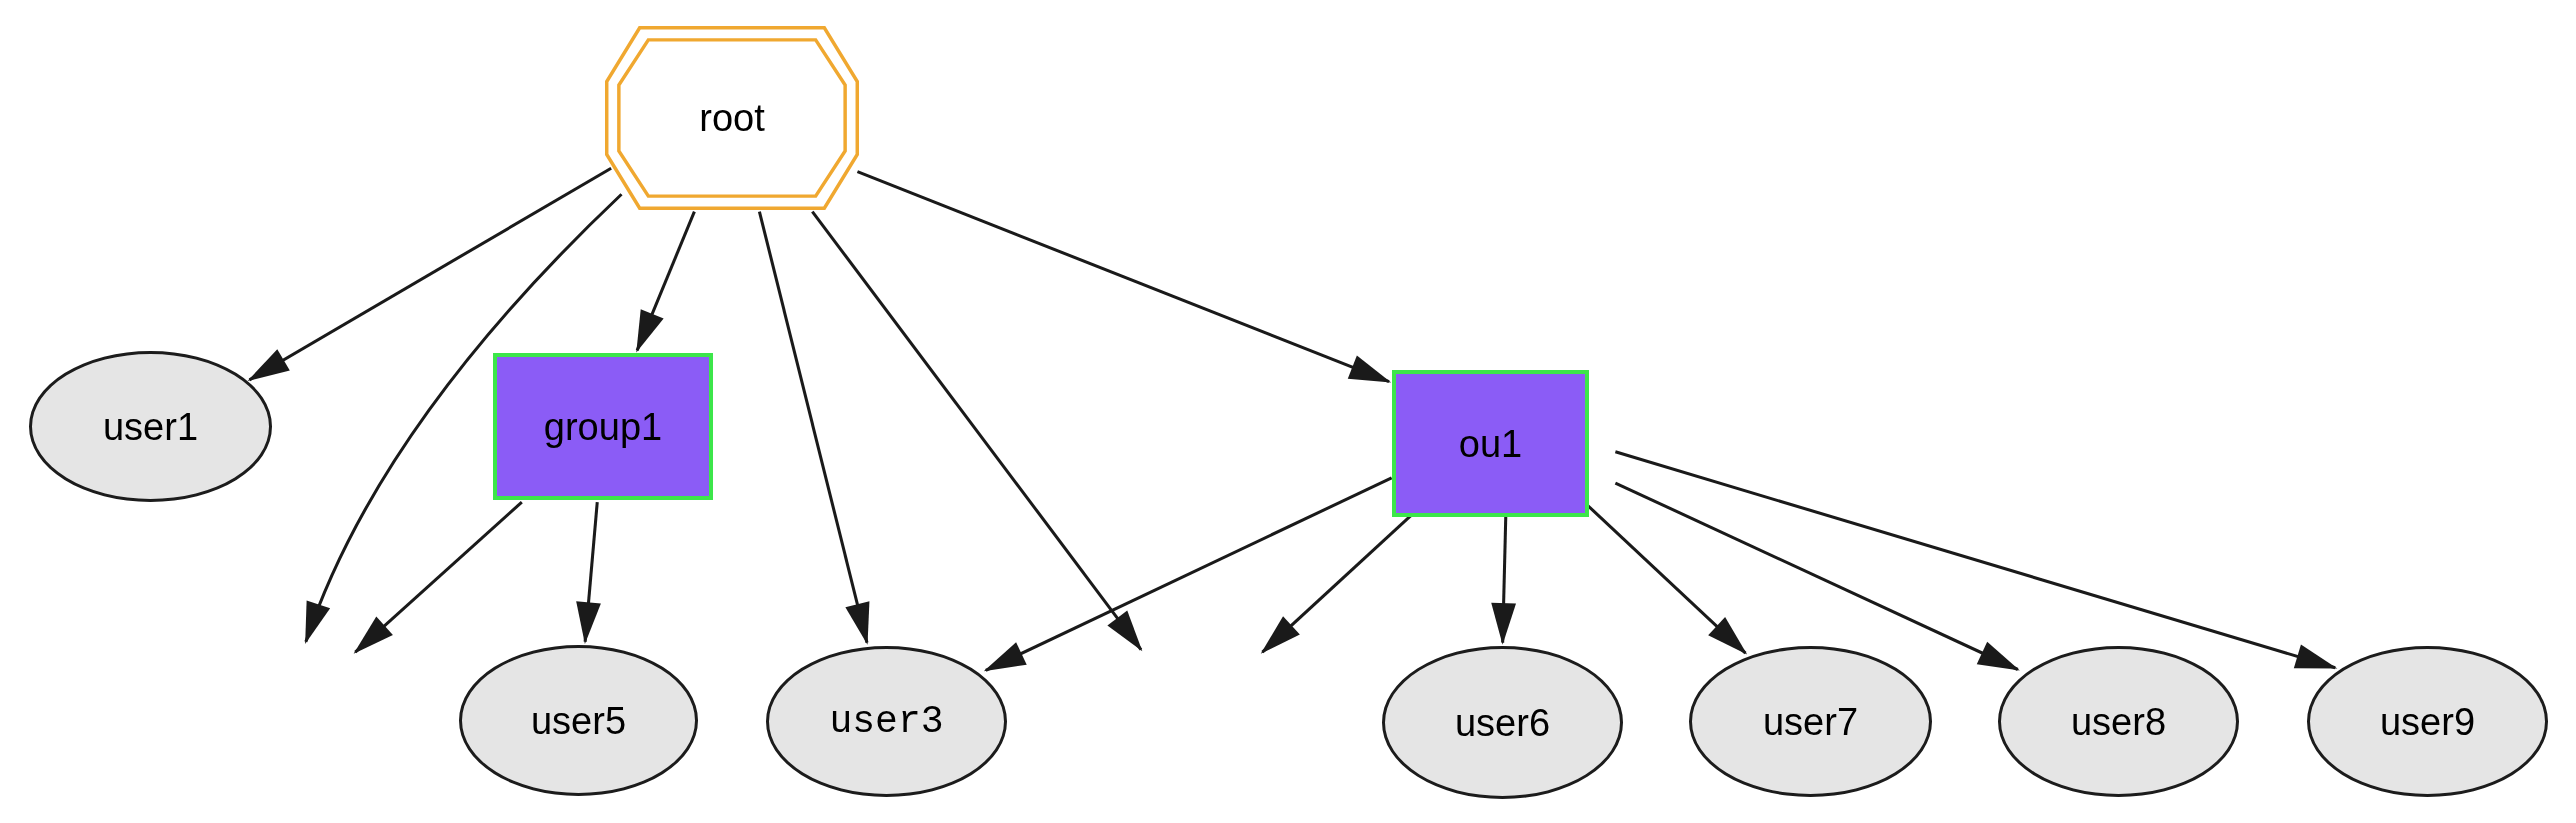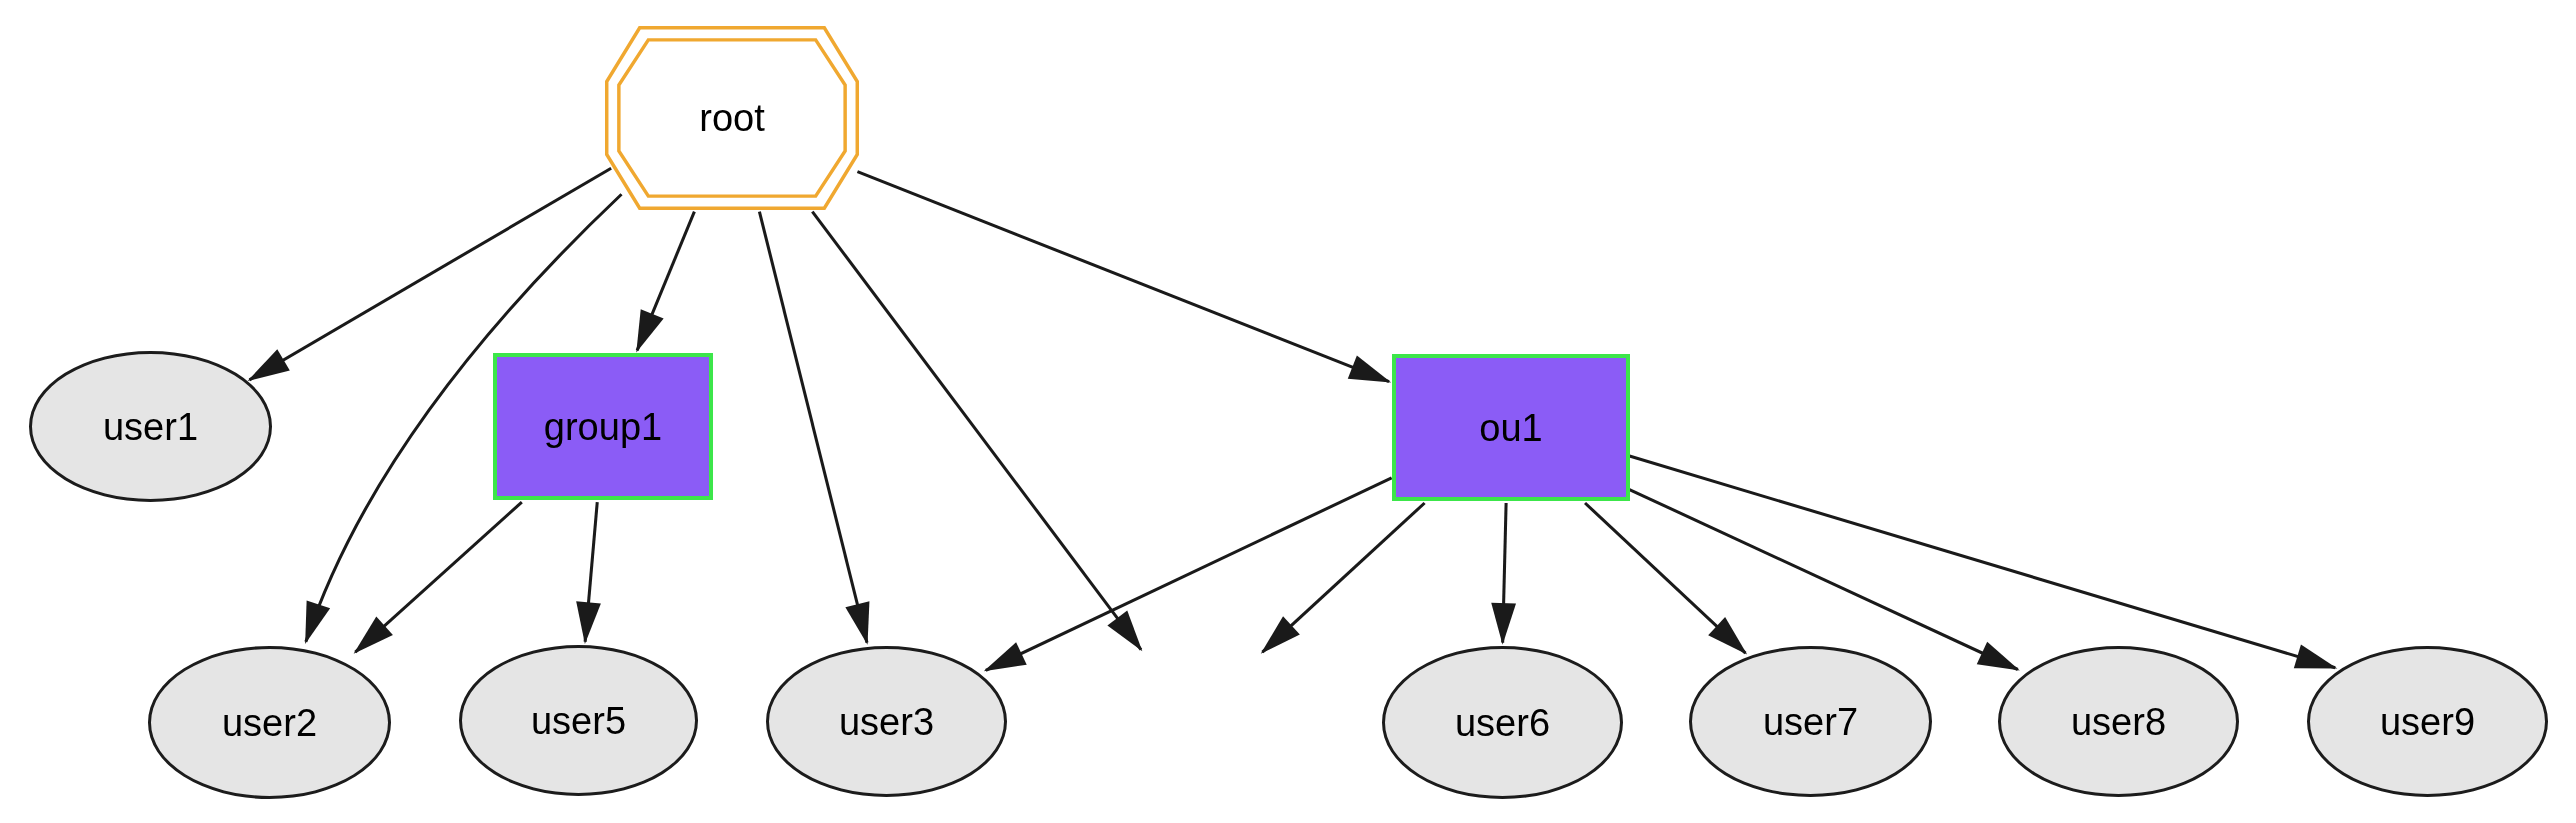--- a/index.html
+++ b/index.html
@@ -91,33 +91,30 @@
   </div>
 
   <div class="node shape-ellipse" style="left: 29px; top: 351px; width: 243px; height: 151px; border-color: rgb(28, 28, 28);">
     <span class="nlabel">user1</span>
   </div>
 
   <div class="node shape-box" style="left: 493px; top: 353px; width: 220px; height: 147px; border-color: rgb(60, 230, 74);">
     <span class="nlabel">group1</span>
   </div>
 
-  <div class="node shape-box" style="left: 1392px; top: 354px; width: 238px; height: 147px; border-color: rgb(60, 230, 74);">
+  <div class="node shape-box" style="left: 1392px; top: 370px; width: 197px; height: 147px; border-color: rgb(60, 230, 74);">
     <span class="nlabel">ou1</span>
   </div>
 
-  <div class="node shape-ellipse" style="left: 148px; top: 646px; width: 243px; height: 153px; border-color: rgb(28, 28, 28);">
-    <span class="nlabel">user2</span>
-  </div>
 
   <div class="node shape-ellipse" style="left: 459px; top: 645px; width: 239px; height: 151px; border-color: rgb(28, 28, 28);">
     <span class="nlabel">user5</span>
   </div>
 
-  <div class="node shape-ellipse" style="left: 766px; top: 646px; width: 241px; height: 151px; border-color: rgb(28, 28, 28);">
+  <div class="node shape-ellipse" style="left: 766px; top: 646px; width: 241px; height: 151px; border-color: rgb(28, 28, 28); font-family: Liberation Mono, monospace;">
     <span class="nlabel">user3</span>
   </div>
 
 
   <div class="node shape-ellipse" style="left: 1382px; top: 646px; width: 241px; height: 153px; border-color: rgb(28, 28, 28);">
     <span class="nlabel">user6</span>
   </div>
 
   <div class="node shape-ellipse" style="left: 1689px; top: 646px; width: 243px; height: 151px; border-color: rgb(28, 28, 28);">
     <span class="nlabel">user7</span>

